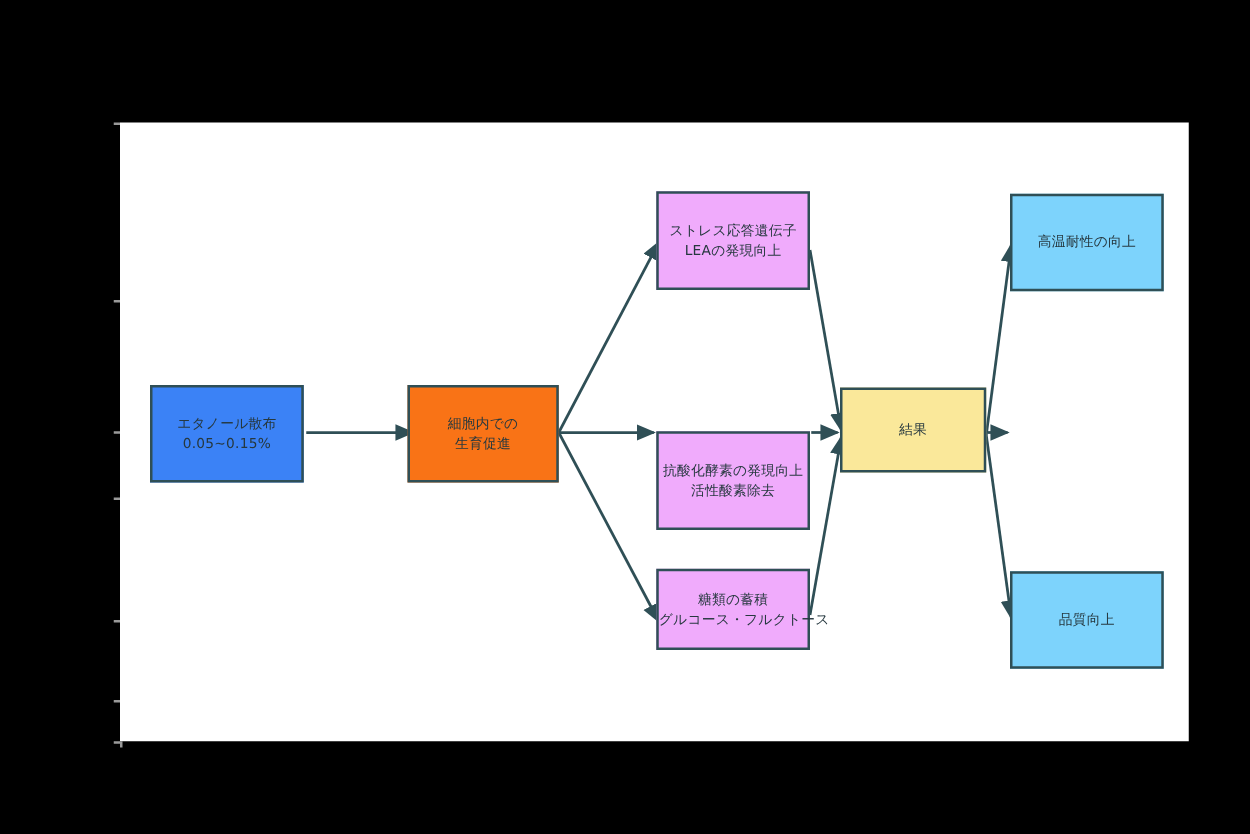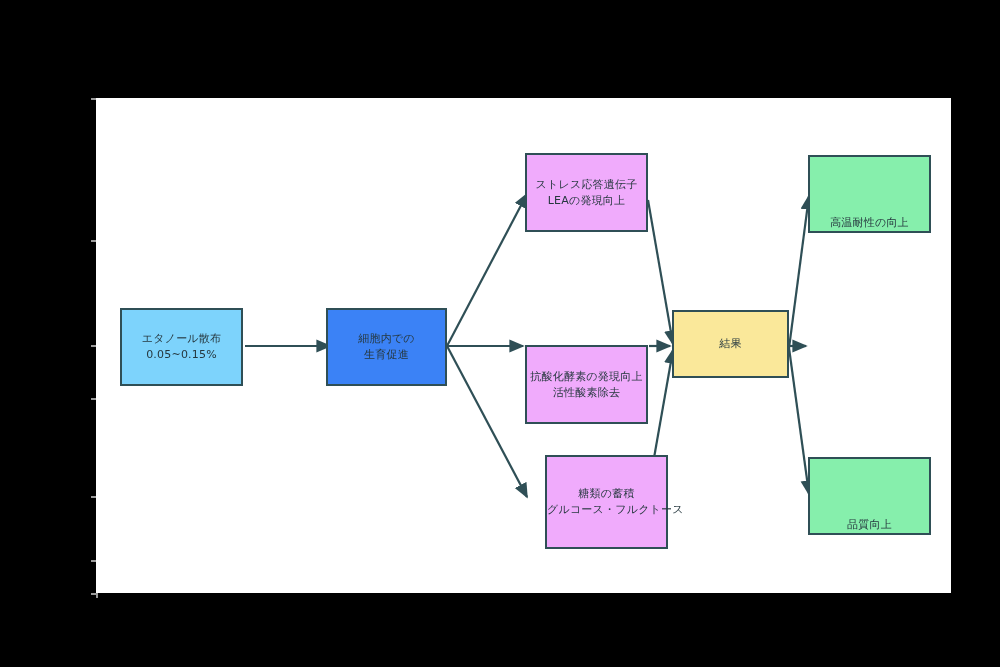--- a/index.html
+++ b/index.html
@@ -56,25 +56,25 @@
     letter-spacing: 0.2px;
   }
   .node .lines {
     display: block;
     width: 100%;
   }
   .node .lines span {
     display: block;
     white-space: nowrap;
   }
-  .n-input  { background: #7dd3fc; justify-content: flex-end; }
-  .n-process{ background: #3b82f6; }
+  .n-input  { background: #3b82f6; justify-content: flex-end; }
+  .n-process{ background: #f97316; }
   .n-effect { background: #f0abfc; }
   .n-result { background: #fae89a; }
-  .n-outcome{ background: #86efac; align-items: flex-end; }
+  .n-outcome{ background: #7dd3fc; }
   #edges {
     position: absolute;
     left: 0;
     top: 0;
     width: 1000px;
     height: 667px;
     pointer-events: none;
   }
 </style>
 </head>
@@ -136,21 +136,21 @@
       </span>
     </div>
 
     <div class="node n-effect" style="left:429px; top:208px; width:123px; height:79px;margin-top:39px;">
       <span class="lines">
         <span>抗酸化酵素の発現向上</span>
         <span>活性酸素除去</span>
       </span>
     </div>
 
-    <div class="node n-effect" style="left:449px; top:357px; width:123px; height:94px;">
+    <div class="node n-effect" style="left:429px; top:357px; width:123px; height:65px;">
       <span class="lines">
         <span>糖類の蓄積</span>
         <span>グルコース・フルクトース</span>
       </span>
     </div>
 
     <div class="node n-result" style="left:576px; top:212px; width:117px; height:68px;text-align:center;">
       <span class="lines">
         <span>結果</span>
       </span>

